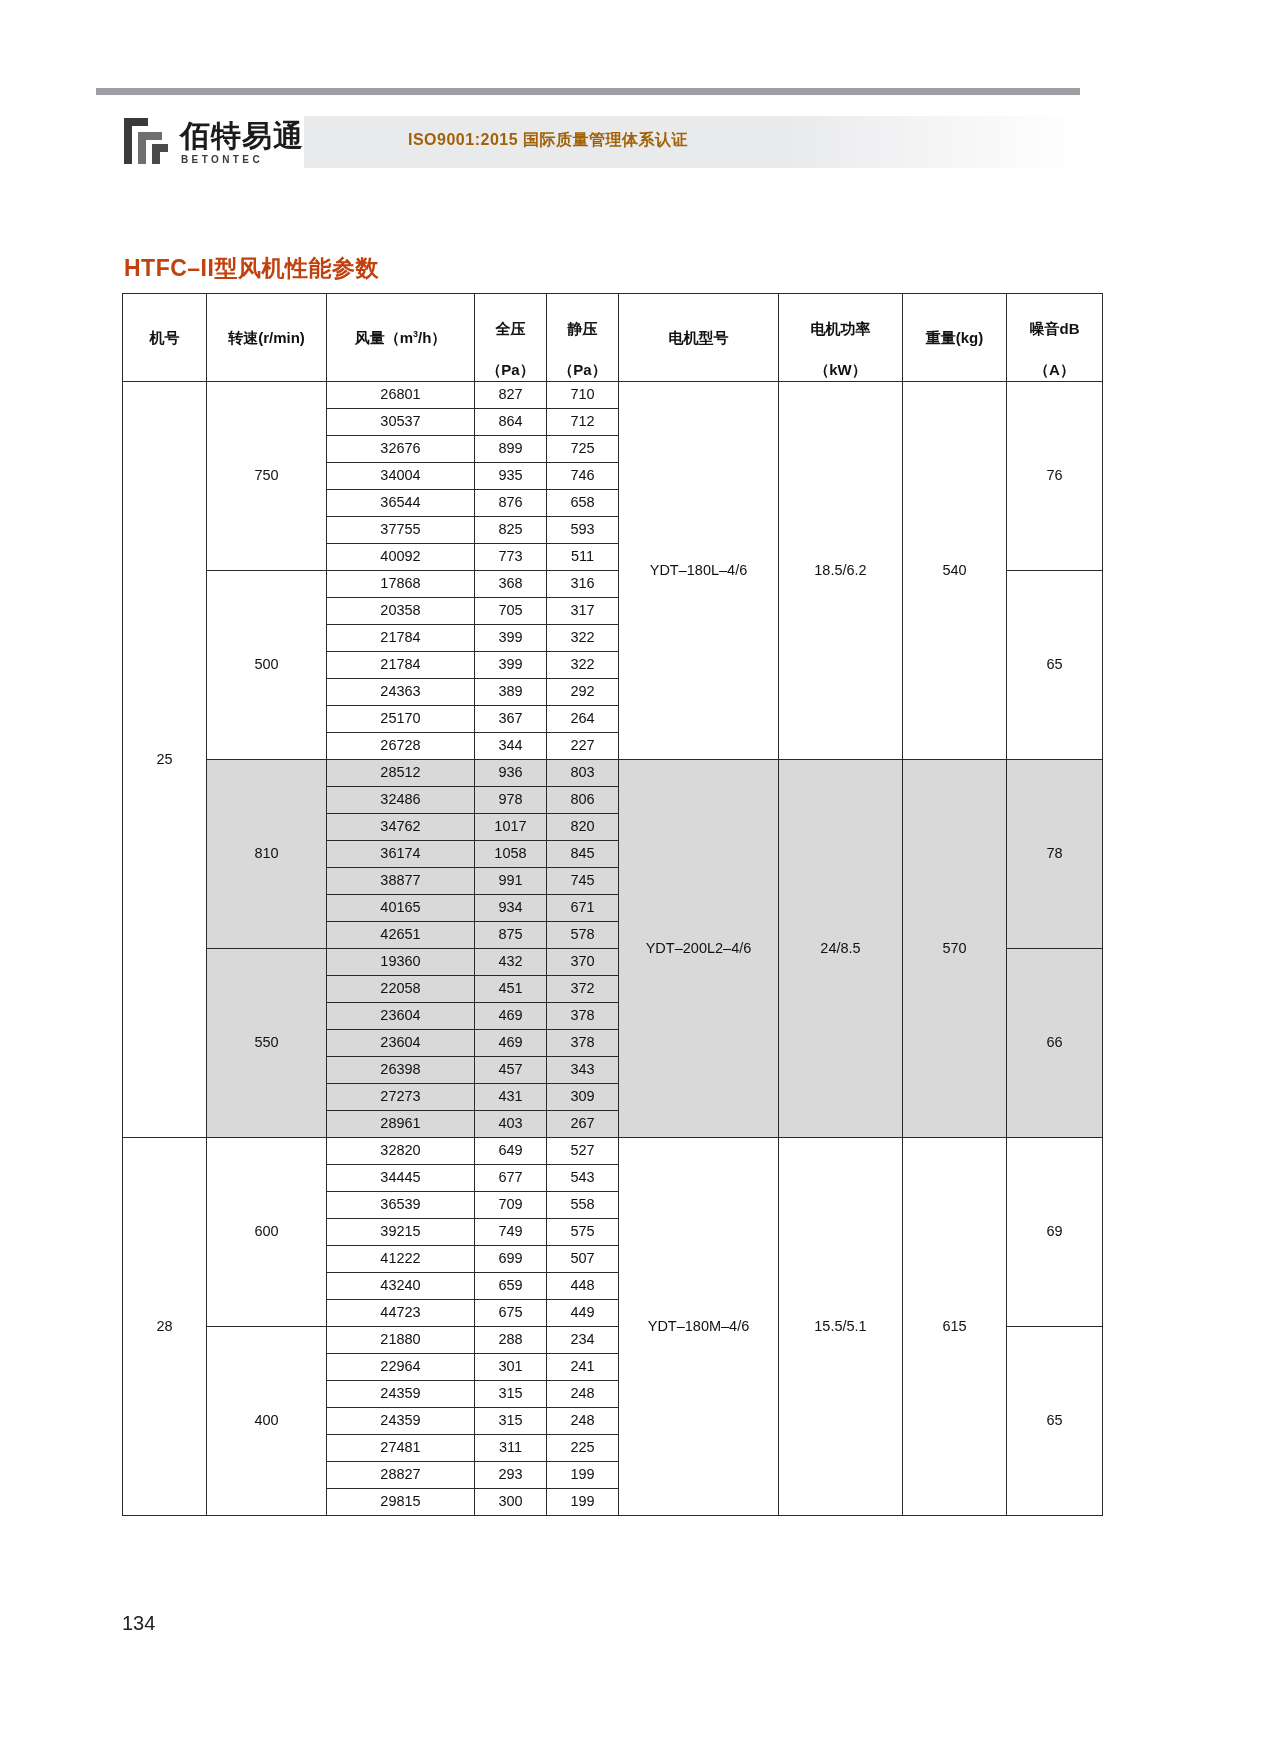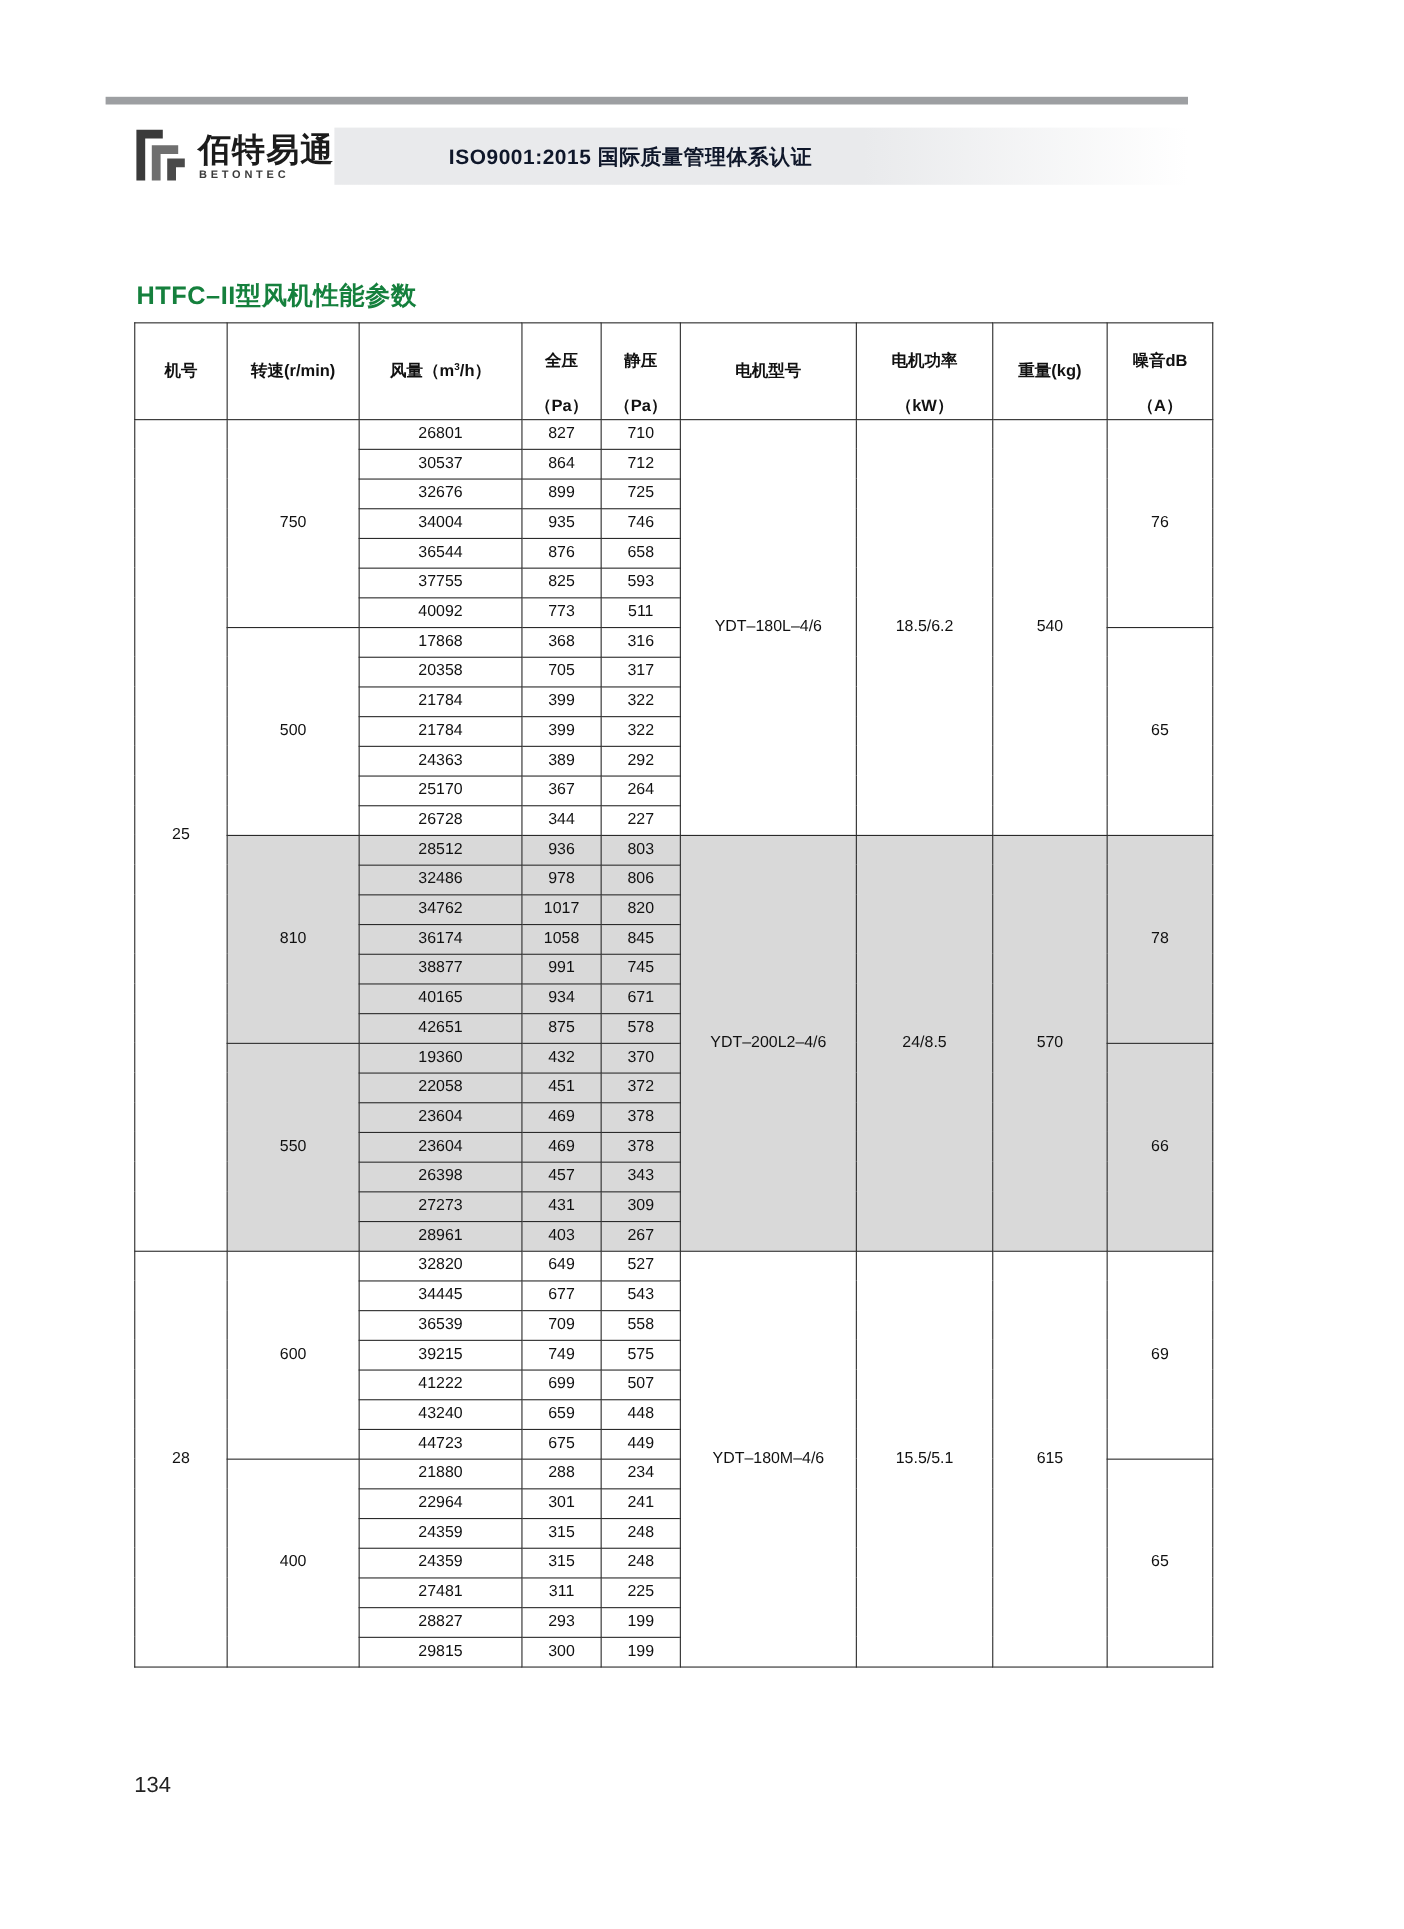--- a/index.html
+++ b/index.html
@@ -42,24 +42,24 @@
     left: 208px;
     top: 28px;
     width: 776px;
     height: 52px;
     background: linear-gradient(to right, #e9eaec 0%, #e9eaec 62%, #ffffff 100%);
   }
   .header-title {
     position: absolute;
     left: 312px;
     top: 42px;
-    font-size: 19px;
+    font-size: 16px;
     font-weight: bold;
     letter-spacing: 0.5px;
-    color: #0f172a;
+    color: #a16207;
   }
   .logo {
     position: absolute;
     left: 22px;
     top: 26px;
     width: 186px;
     height: 62px;
   }
   .logo-mark {
     position: absolute;
@@ -89,21 +89,21 @@
   }
 
   
   .section-title {
     position: absolute;
     left: 124px;
     top: 253px;
     font-size: 23px;
     font-weight: bold;
     letter-spacing: 0.5px;
-    color: #15803d;
+    color: #c2410c;
   }
 
   
   .table-wrap {
     position: absolute;
     left: 122px;
     top: 293px;
     width: 932px;
   }
   table.params {

